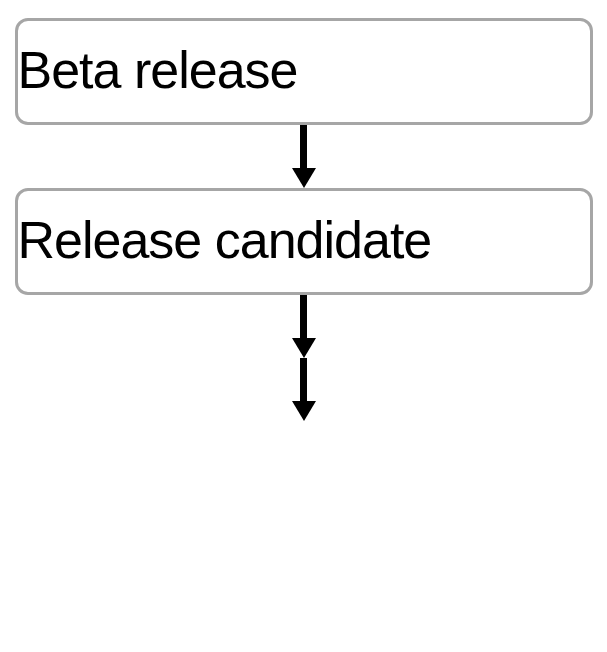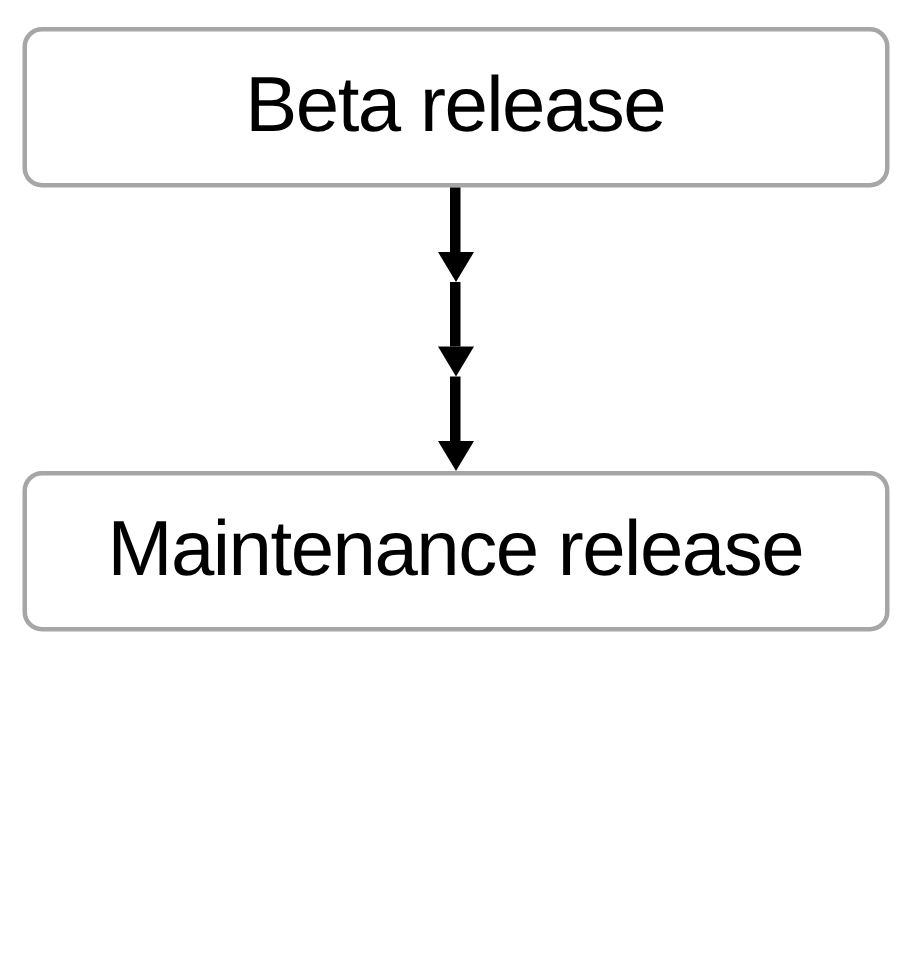--- a/index.html
+++ b/index.html
@@ -28,21 +28,21 @@
     background: var(--bg);
   }
   .node {
     width: 578px;
     height: 107px;
     border: 3px solid var(--node-border);
     border-radius: 13px;
     background: var(--node-fill);
     display: flex;
     align-items: center;
-    justify-content: center;
+    justify-content: flex-start;
     flex: none;
   }
   .node.highlighted {
     border-color: var(--highlight-border);
   }
   .node-label {
     font-size: 52px;
     line-height: 1;
     color: var(--text-color);
     letter-spacing: -1px;
@@ -76,29 +76,29 @@
 
   <div class="node">
     <span class="node-label">Beta release</span>
   </div>
 
   <div class="arrow">
     <div class="arrow-shaft"></div>
     <div class="arrow-head"></div>
   </div>
 
+  <div class="node">
+    <span class="node-label">Release candidate</span>
+  </div>
 
   <div class="arrow">
     <div class="arrow-shaft"></div>
     <div class="arrow-head"></div>
   </div>
 
 
   <div class="arrow">
     <div class="arrow-shaft"></div>
     <div class="arrow-head"></div>
   </div>
 
-  <div class="node">
-    <span class="node-label">Maintenance release</span>
-  </div>
 
 </div>
 
 </body></html>

